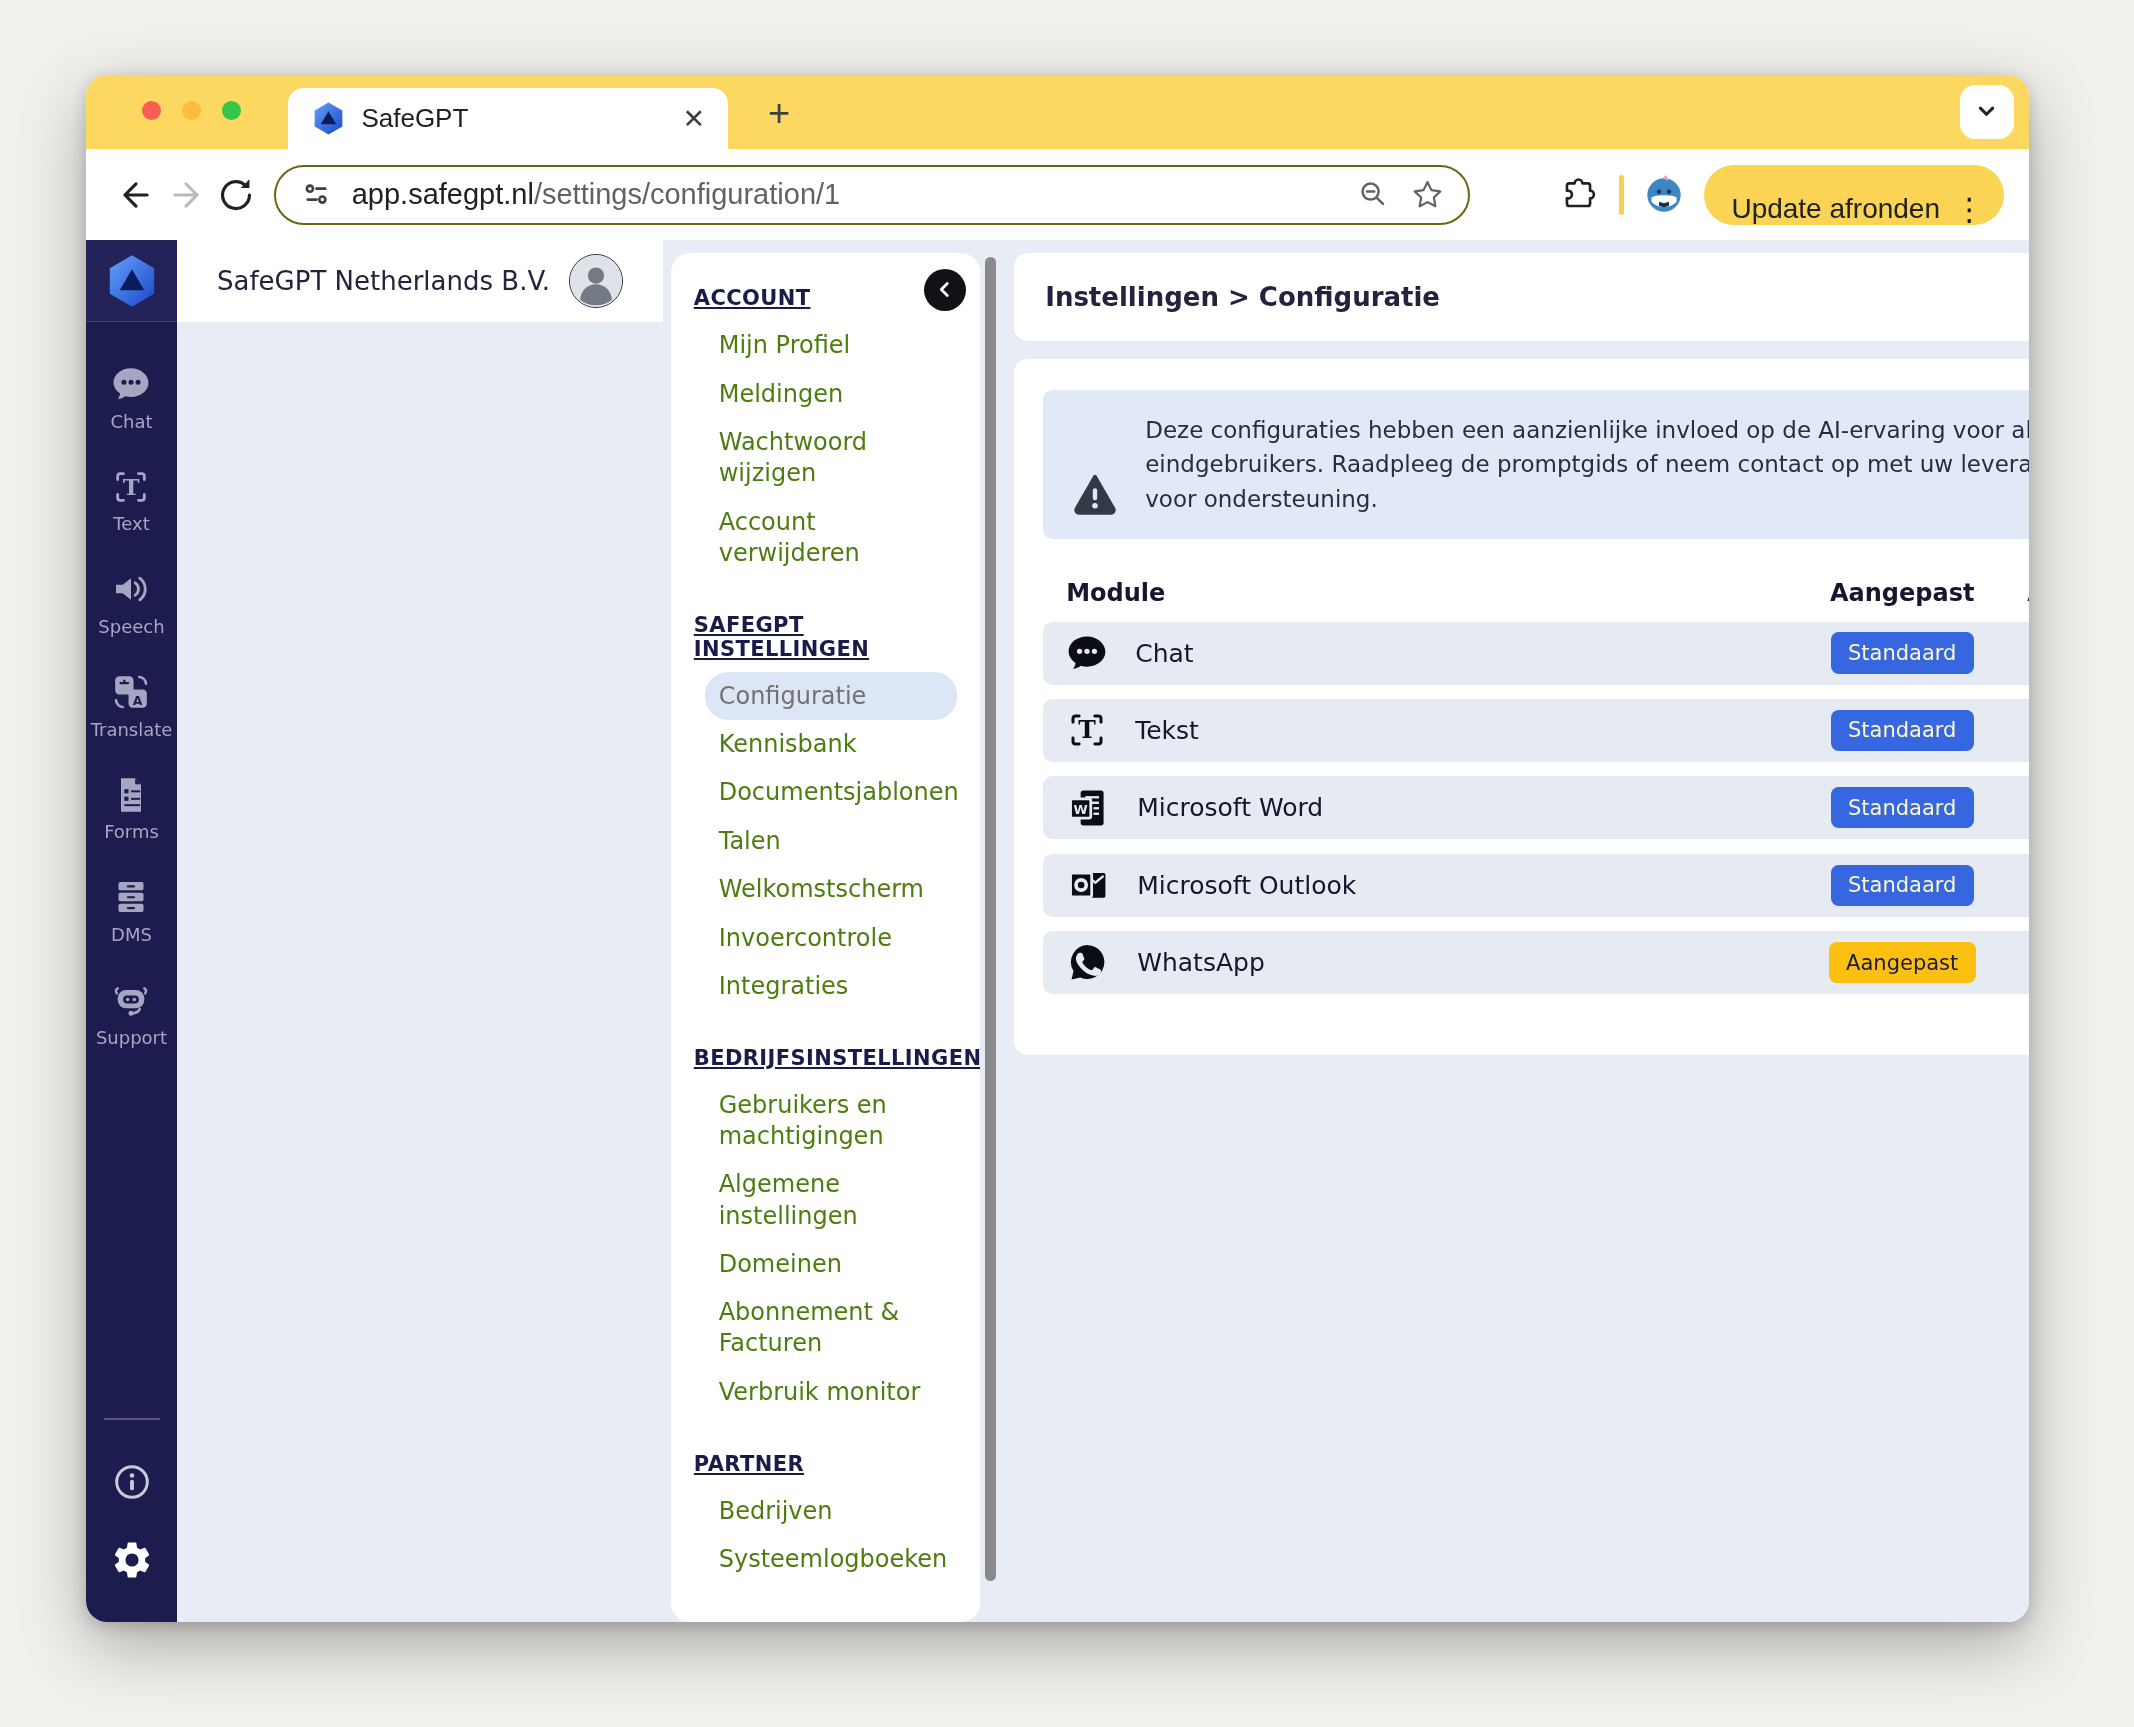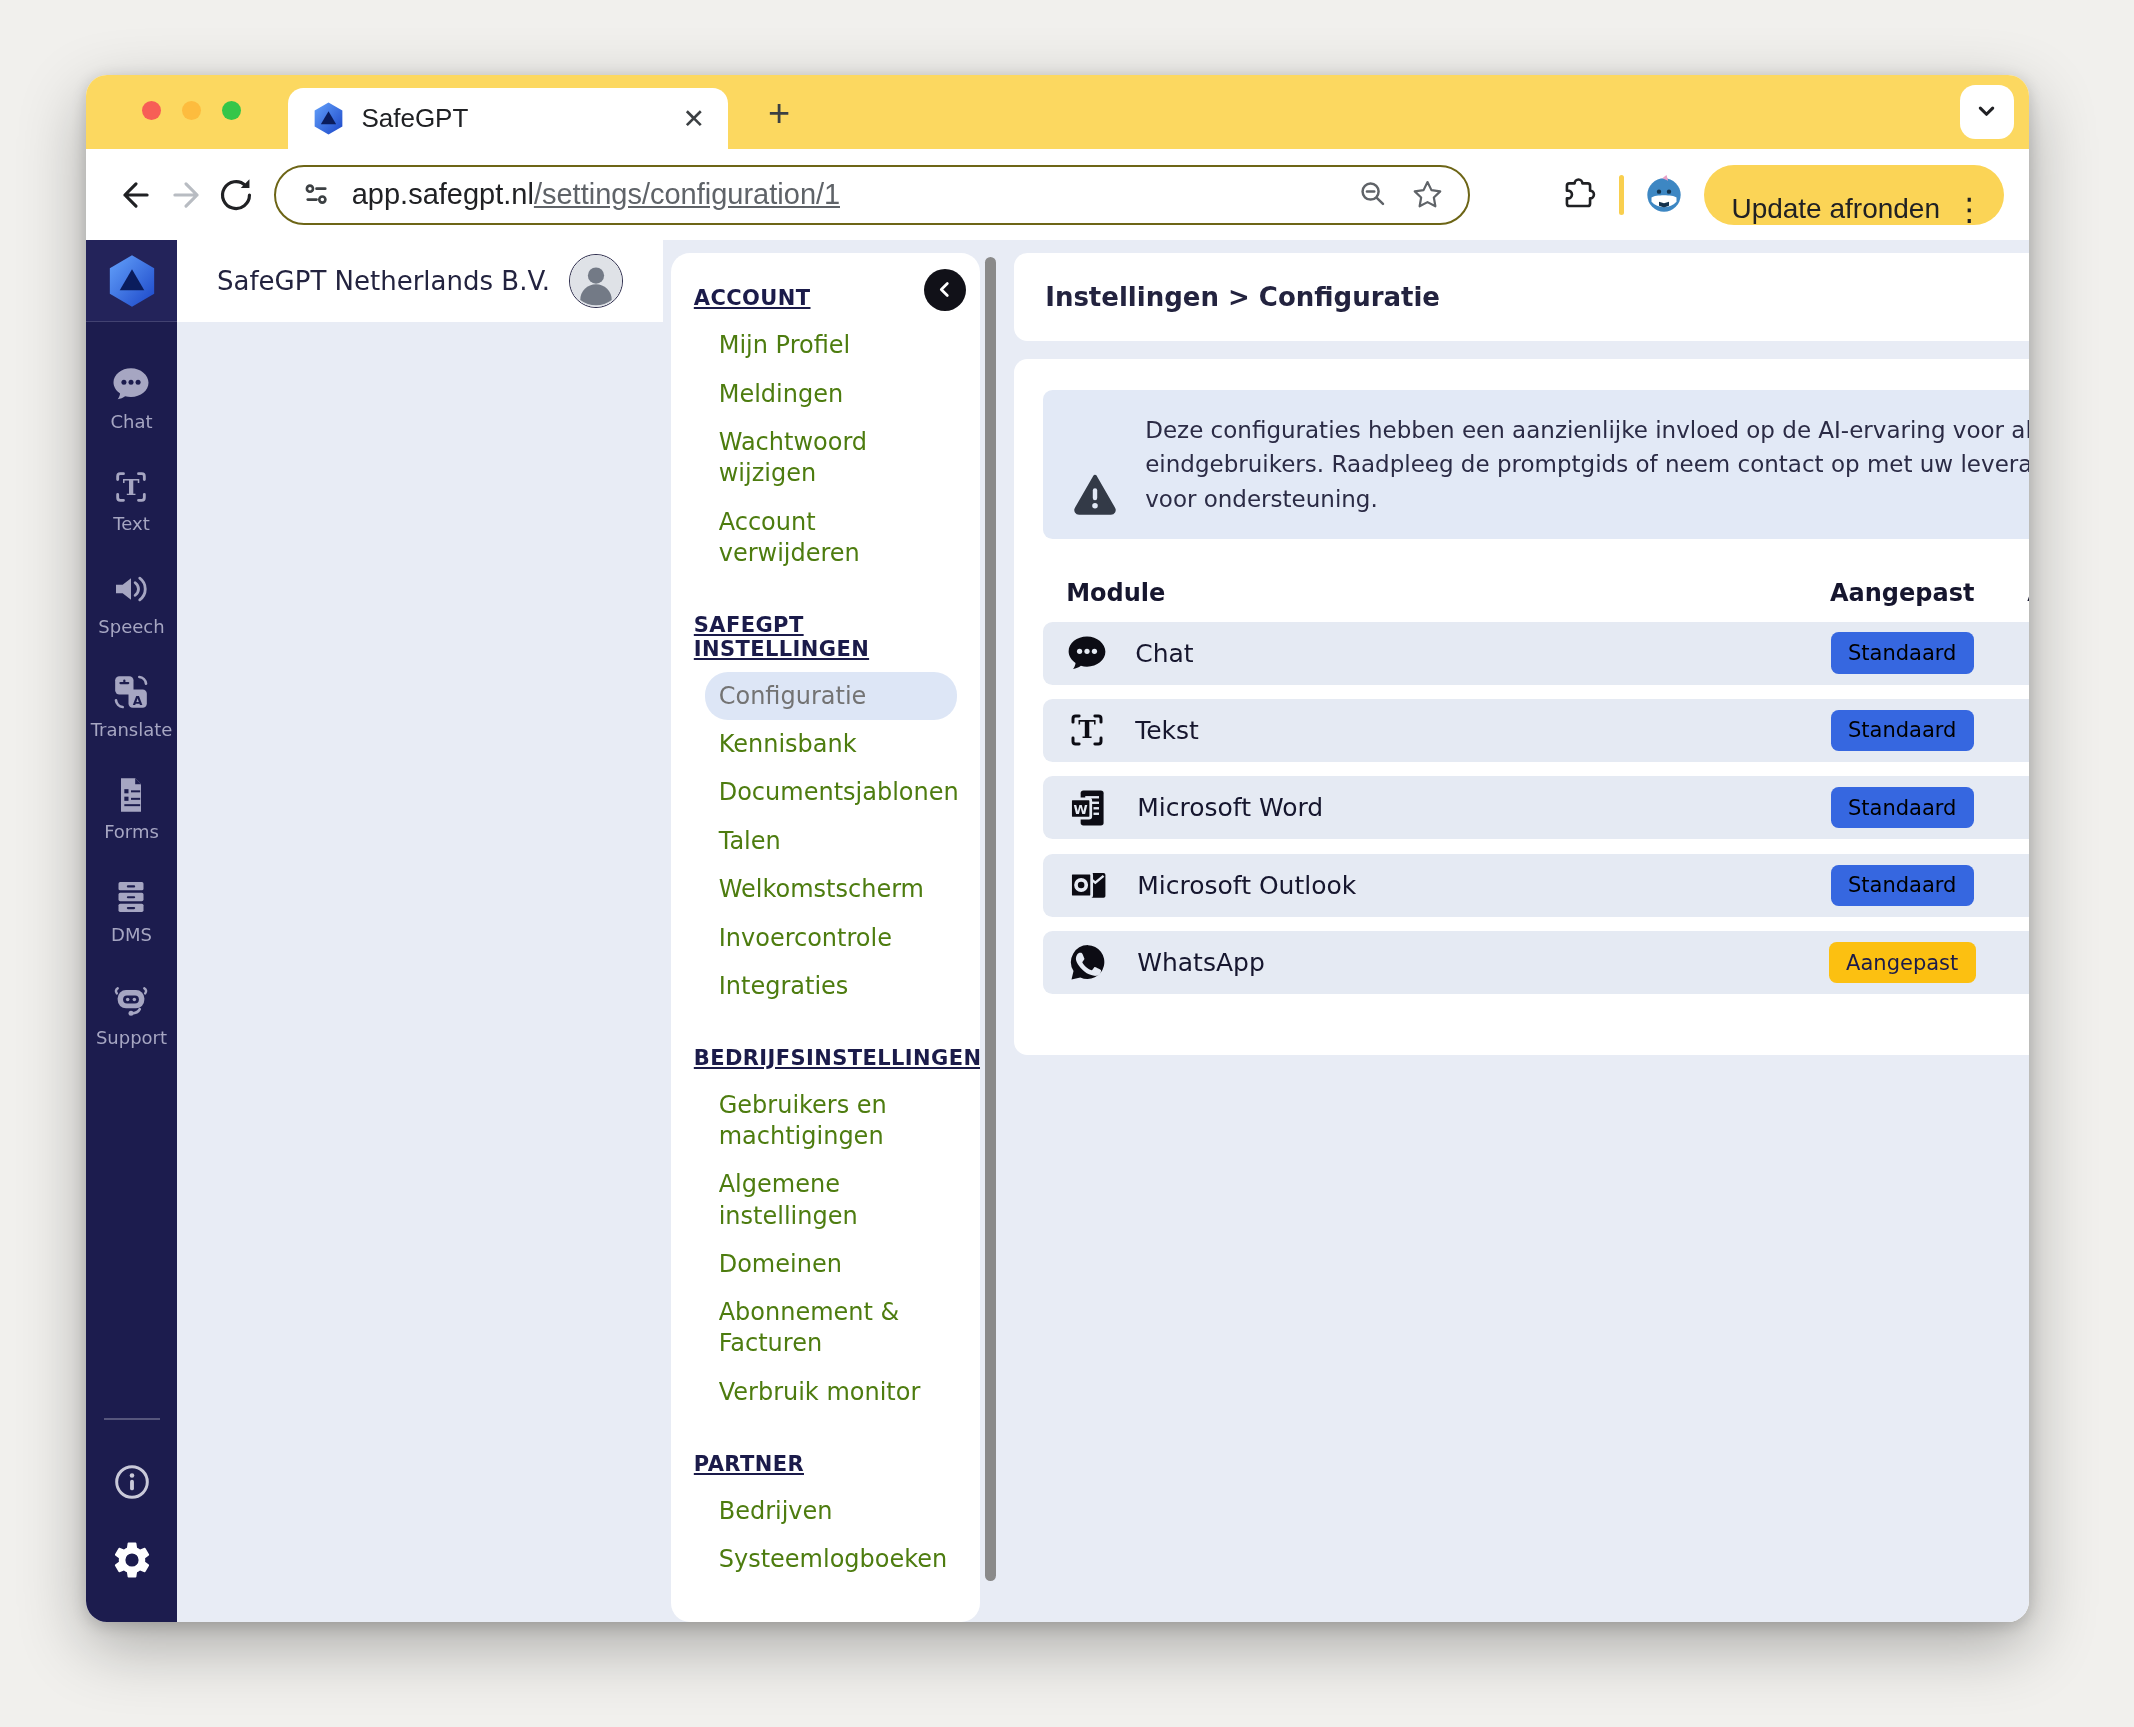--- a/index.html
+++ b/index.html
@@ -24,21 +24,21 @@
     font-size:38px; color:#3c4043; line-height:38px; }
   .tab-search { position:absolute; right:15.4px; top:9.6px; width:54px; height:54px; border:none;
     background:#fff; border-radius:15.4px; display:flex; align-items:center; justify-content:center; }
 
   
   .toolbar { height:91px; background:#fff; display:flex; align-items:center; padding:0 25px; flex-shrink:0; }
   .nav-btn { width:50px; height:50px; border:none; background:transparent; display:flex; align-items:center; justify-content:center; }
   .urlbar { height:60px; width:1196px; margin-left:13.4px; border:2.9px solid #6d6516; border-radius:31px;
     display:flex; align-items:center; padding:0 23px; gap:17.3px; background:#fff; }
   .url-text { font-family:"Liberation Sans", sans-serif; font-size:29px; white-space:nowrap; overflow:hidden; }
-  .url-domain { color:#202124; } .url-path { color:#5f6368;text-decoration:underline; }
+  .url-domain { color:#202124; } .url-path { color:#5f6368; }
   .url-right { margin-left:auto; display:flex; align-items:center; gap:19px; }
   .tool-right { margin-left:auto; display:flex; align-items:center; }
   .sep { width:4.8px; height:40px; border-radius:2.9px; background:#f9cf4e; margin:0 15.4px; }
   .update-pill { height:60px; border:none; border-radius:30px; background:#fbd456; display:flex; align-items:flex-end;
     gap:8px; padding:0 13.4px 0 27px; margin-left:15.4px; font-family:"Liberation Sans", sans-serif;
     font-size:28px; color:#202124; }
   .kebab { font-size:31px; color:#202124; line-height:1; padding:0 5.8px; }
 
   
   .app { flex:1; display:flex; min-height:0; background:#e8ecf5; }
@@ -83,21 +83,21 @@
   .thead, .trow { display:grid; grid-template-columns:711px 250px 1fr; align-items:center; padding:0 23px; }
   .thead { margin-top:40px; font-size:24px; font-weight:bold; color:#16162e; }
   .thead .c2 { text-align:center; } .thead .c3 { text-align:left; }
   .trow { background:#e5eaf3; border-radius:9.6px; height:63px; margin-top:14.4px; }
   .trow:first-of-type { margin-top:19px; }
   .module-cell { display:flex; align-items:center; gap:27px; font-size:25px; color:#16162e; }
   .module-ic { color:#0c0c14; display:flex; }
   .module-ic svg .punch { fill:#e5eaf3; }
   .module-ic svg .punchstroke { stroke:#e5eaf3; }
   .badge { justify-self:center; font-size:21px; padding:8.6px 17.3px; border-radius:7.7px; white-space:nowrap; }
-  .badge-blue { background:#3667e0; color:#000000; }
+  .badge-blue { background:#3667e0; color:#fef9c3; }
   .badge-yellow { background:#fcc011; color:#1b1b4a; }
   .edit-btn { justify-self:end; width:46px; height:46px; border:none; border-radius:50%; background:#0c0c14;
     display:flex; align-items:center; justify-content:center; }
 
   svg { display:block; }
 </style>
 </head>
 <body>
 
 <div class="window">

